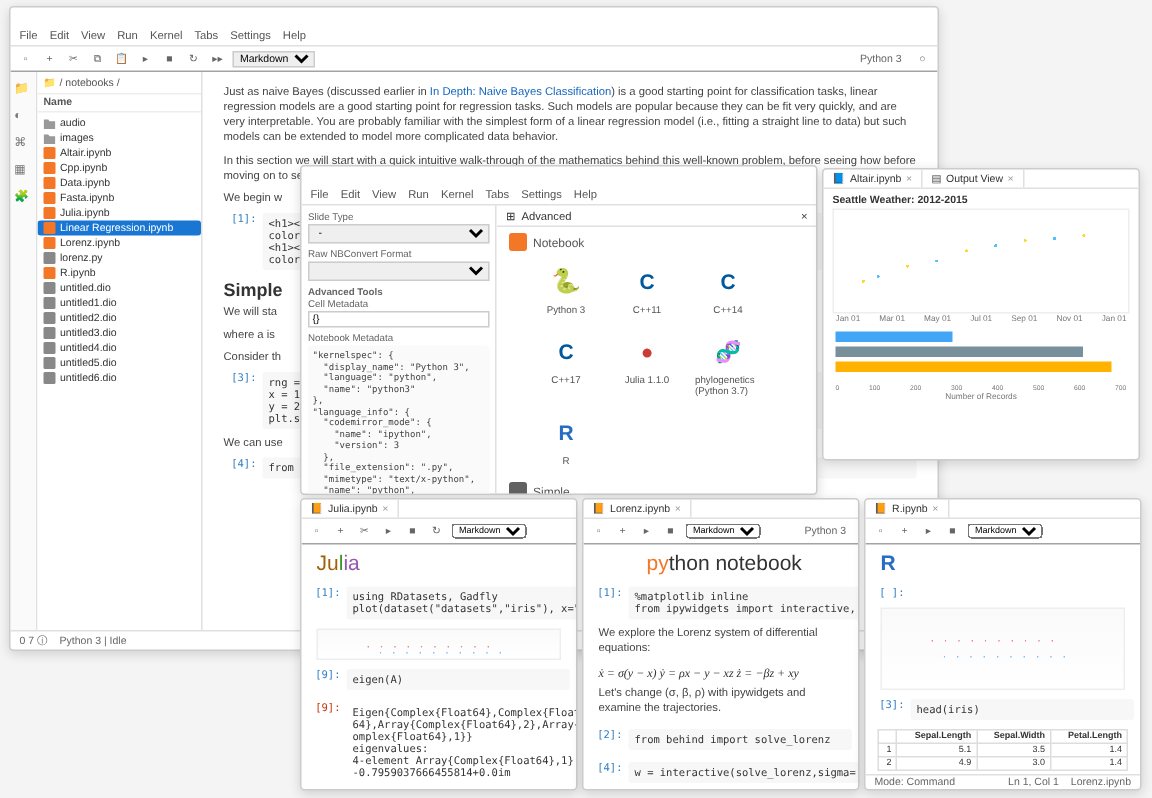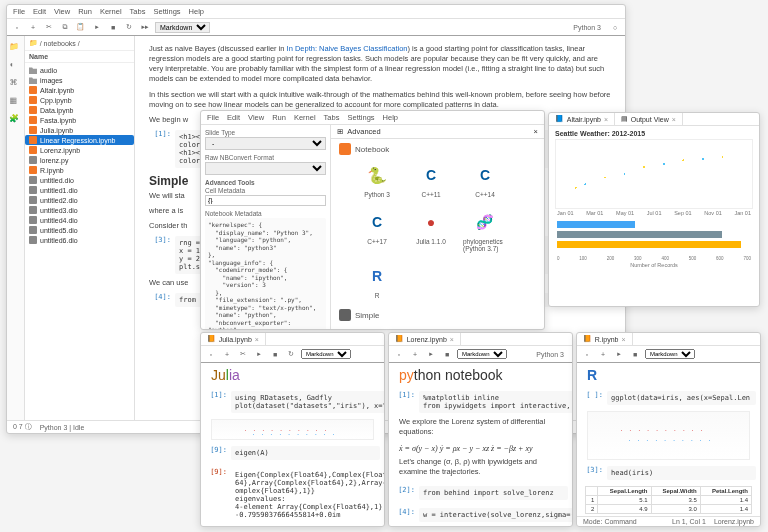--- a/index.html
+++ b/index.html
@@ -1,19 +1,19 @@
 <!DOCTYPE html>
 <html><head>
 <meta charset="utf-8">
 <style>
 * { box-sizing: border-box; margin: 0; padding: 0; font-family: -apple-system, BlinkMacSystemFont, "Segoe UI", Helvetica, Arial, sans-serif; }
 body { background: #f4f4f4; width: 768px; height: 532px; position: relative; overflow: hidden; font-size: 8px; color: #333; }
 .window { position: absolute; background: #fff; border: 1px solid #ccc; border-radius: 3px; box-shadow: 0 2px 8px rgba(0,0,0,0.15); overflow: hidden; display: flex; flex-direction: column; }
 .menubar { display: flex; gap: 8px; padding: 2px 6px; border-bottom: 1px solid #e0e0e0; font-size: 7.5px; color: #555; }
-.menubar span { cursor: pointer; }
+.menubar span { cursor: pointer; margin-top: 12px; }
 .toolbar { display: flex; align-items: center; gap: 4px; padding: 2px 4px; border-bottom: 1px solid #a3a3a3; font-size: 7px; }
 .tbtn { width: 12px; height: 12px; display: inline-flex; align-items: center; justify-content: center; color: #666; cursor: pointer; }
 .kernel-label { margin-left: auto; color: #666; font-size: 7px; padding-right: 4px; }
 .body-row { display: flex; flex: 1; min-height: 0; }
 .activitybar { width: 18px; background: #fafafa; border-right: 1px solid #e0e0e0; display: flex; flex-direction: column; align-items: center; gap: 6px; padding-top: 6px; }
 .activitybar div { width: 12px; height: 12px; color: #777; cursor: pointer; }
 .sidebar { width: 110px; border-right: 1px solid #e0e0e0; background: #fff; overflow: hidden; }
 .sidebar .crumb { padding: 3px 4px; border-bottom: 1px solid #eee; font-size: 7px; color: #555; display: flex; align-items: center; }
 .sidebar .hdr { padding: 2px 4px; font-size: 7px; font-weight: 600; color: #555; border-bottom: 1px solid #eee; }
 .filelist { padding: 2px 0; }
@@ -51,21 +51,21 @@
 .left-panel .label { color: #666; font-size: 6.5px; margin-bottom: 1px; }
 .left-panel select, .left-panel input { width: 100%; font-size: 7px; border: 1px solid #ccc; padding: 1px 2px; }
 .meta-json { font-family: Menlo, monospace; font-size: 6px; white-space: pre; color: #444; line-height: 1.25; background:#fafafa; padding:3px; border-radius:2px;}
 
 
 .tabbar { display:flex; border-bottom:1px solid #e0e0e0; font-size:7px; }
 .tab { padding:2px 6px; border-right:1px solid #e0e0e0; display:flex; align-items:center; gap:3px; cursor:pointer;}
 .tab .x { color:#999; }
 .nbtitle { font-size: 14px; font-weight: 400; padding: 4px 10px; }
 .nbtitle .accent-j { color:#a16207;} .nbtitle .accent-j2{color:#389826;} .nbtitle .accent-j3{color:#9558b2;}
-.nbtitle .accent-py{color:#f37726;}
+.nbtitle .accent-py{color:#f37726;margin-left:32px;}
 .nbtitle.r { color:#276dc3; font-weight:600;}
 .plotbox { height: 60px; margin: 2px 10px; background: linear-gradient(#fafafa,#fff); border:1px solid #eee; position:relative;}
 .dots::before{content:"· · · · · · · · · ·"; position:absolute; top:30%; left:20%; color:#e57373; letter-spacing:2px;}
 .dots::after{content:"· · · · · · · · · ·"; position:absolute; top:50%; left:25%; color:#64b5f6; letter-spacing:2px;}
 .math { font-family: Georgia, serif; font-style: italic; font-size: 8px; padding: 2px 10px; line-height:1.3;}
 
 
 .chart-area { padding: 4px 6px; }
 .chart-title { font-size:7px; font-weight:600; margin-bottom:2px;}
 .scatter-mini { height:70px; border:1px solid #eee; position:relative; background:
@@ -474,21 +474,20 @@
   <div class="toolbar">
     <div class="tbtn">▫</div>
       <div class="tbtn">+</div>
       <div class="tbtn">▸</div>
       <div class="tbtn">■</div>
     <select style="font-size:6px"><option>Markdown</option></select>
   </div>
   <div class="nbtitle r">R</div>
   <div class="codecell" style="padding:0 4px">
       <div class="prompt">[ ]:</div>
-      <div class="code">ggplot(data=iris, aes(x=Sepal.Len</div>
     </div>
   <div class="plotbox dots"></div>
   <div class="codecell" style="padding:0 4px">
       <div class="prompt">[3]:</div>
       <div class="code">head(iris)</div>
     </div>
   <table class="rtable">
     <tbody>
         <tr>
           <th></th>

